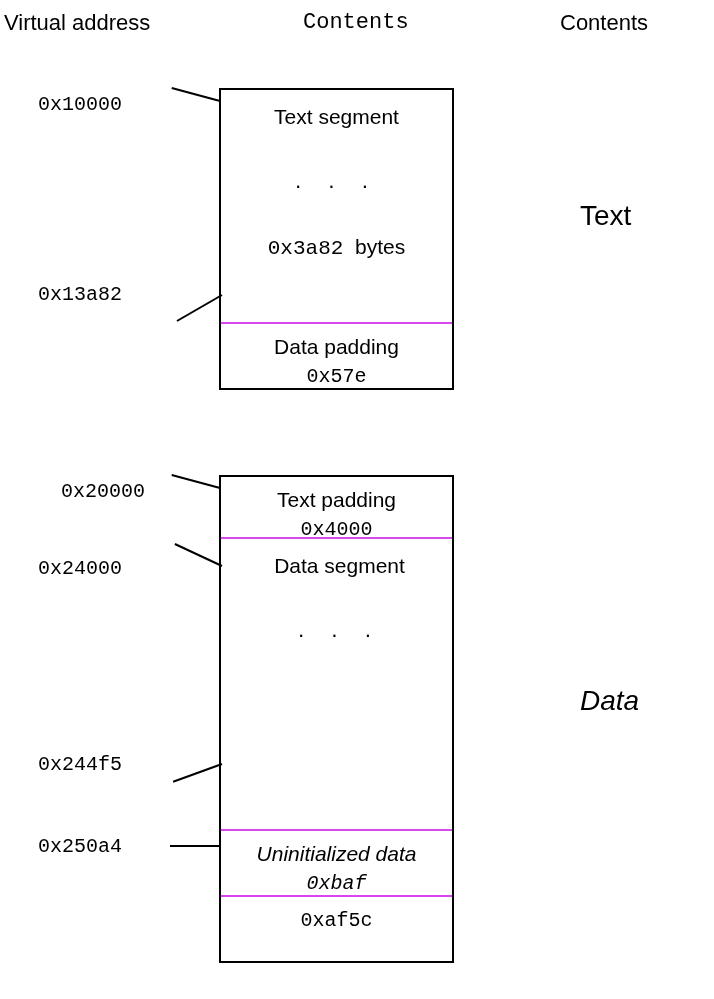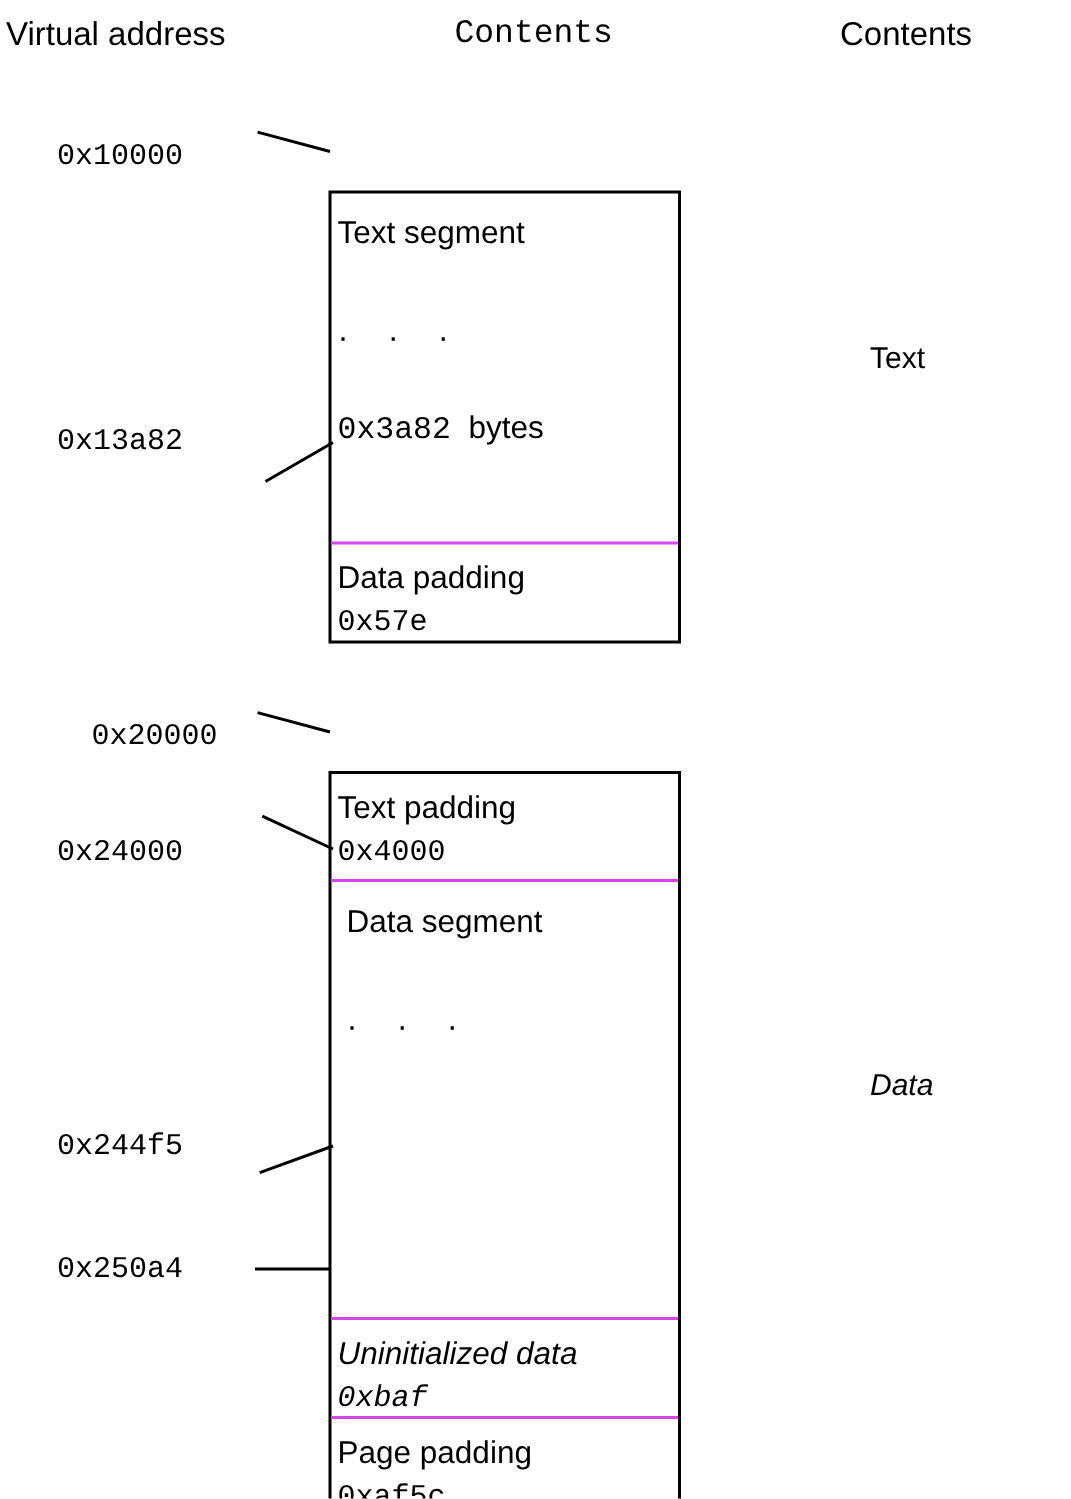--- a/index.html
+++ b/index.html
@@ -20,22 +20,21 @@
     }
     .header.va { left: 4px; }
     .header.contents { left: 303px; font-family: Liberation Mono, monospace; }
     .header.segment { left: 560px; }
 
     .box {
       position: absolute;
       left: 219px;
       width: 235px;
       border: 2px solid #000;
-      text-align: left;
-      margin-top: 39px;
+      text-align: center;
     }
     .section {
       border-top: 2px solid #d946ef;
       padding: 8px 4px 10px 4px;
       line-height: 1.4;
       position: relative;
     }
     .section:first-child { border-top: none; }
     .title { font-size: 21px; }
     .sub { font-size: 20px; margin-top: 2px; }
@@ -59,31 +58,30 @@
     }
 
     .connector {
       position: absolute;
       background: #000;
     }
 
     .seg-label {
       position: absolute;
       left: 580px;
-      font-size: 20px;
+      font-size: 28px;
       text-align: center;
-      margin-top: 28px;
     }
 
     #box1 { top: 88px; }
     #sec-text { height: 232px; padding-top: 12px; }
     #sec-datapad { height: 66px; }
 
     #box2 { top: 475px; }
-    #sec-textpad { height: 70px; }
+    #sec-textpad { height: 60px; }
     #sec-data { height: 292px; padding-top: 12px; padding-left: 10px; }
     #sec-uninit { height: 66px; font-style: italic; }
     #sec-pagepad { height: 66px; }
   </style>
 </head>
 <body>
 
 <div class="header va">Virtual address</div>
 <div class="header contents">Contents</div>
 <div class="header segment">Contents</div>
@@ -110,21 +108,20 @@
   </div>
   <div class="section" id="sec-data">
     <div class="title">Data segment</div>
     <span class="dots">· · ·</span>
   </div>
   <div class="section" id="sec-uninit">
     <div class="title">Uninitialized data</div>
     <div class="sub mono">0xbaf</div>
   </div>
   <div class="section" id="sec-pagepad">
-    <div class="title">Page padding</div>
     <div class="sub mono">0xaf5c</div>
   </div>
 </div>
 
 <div class="addr mono" style="top: 93px;">0x10000</div>
 <div class="addr mono" style="top: 283px;">0x13a82</div>
 <div class="addr mono" style="top: 480px; text-align: center;">0x20000</div>
 <div class="addr mono" style="top: 557px;">0x24000</div>
 <div class="addr mono" style="top: 753px;">0x244f5</div>
 <div class="addr mono" style="top: 835px;">0x250a4</div>

